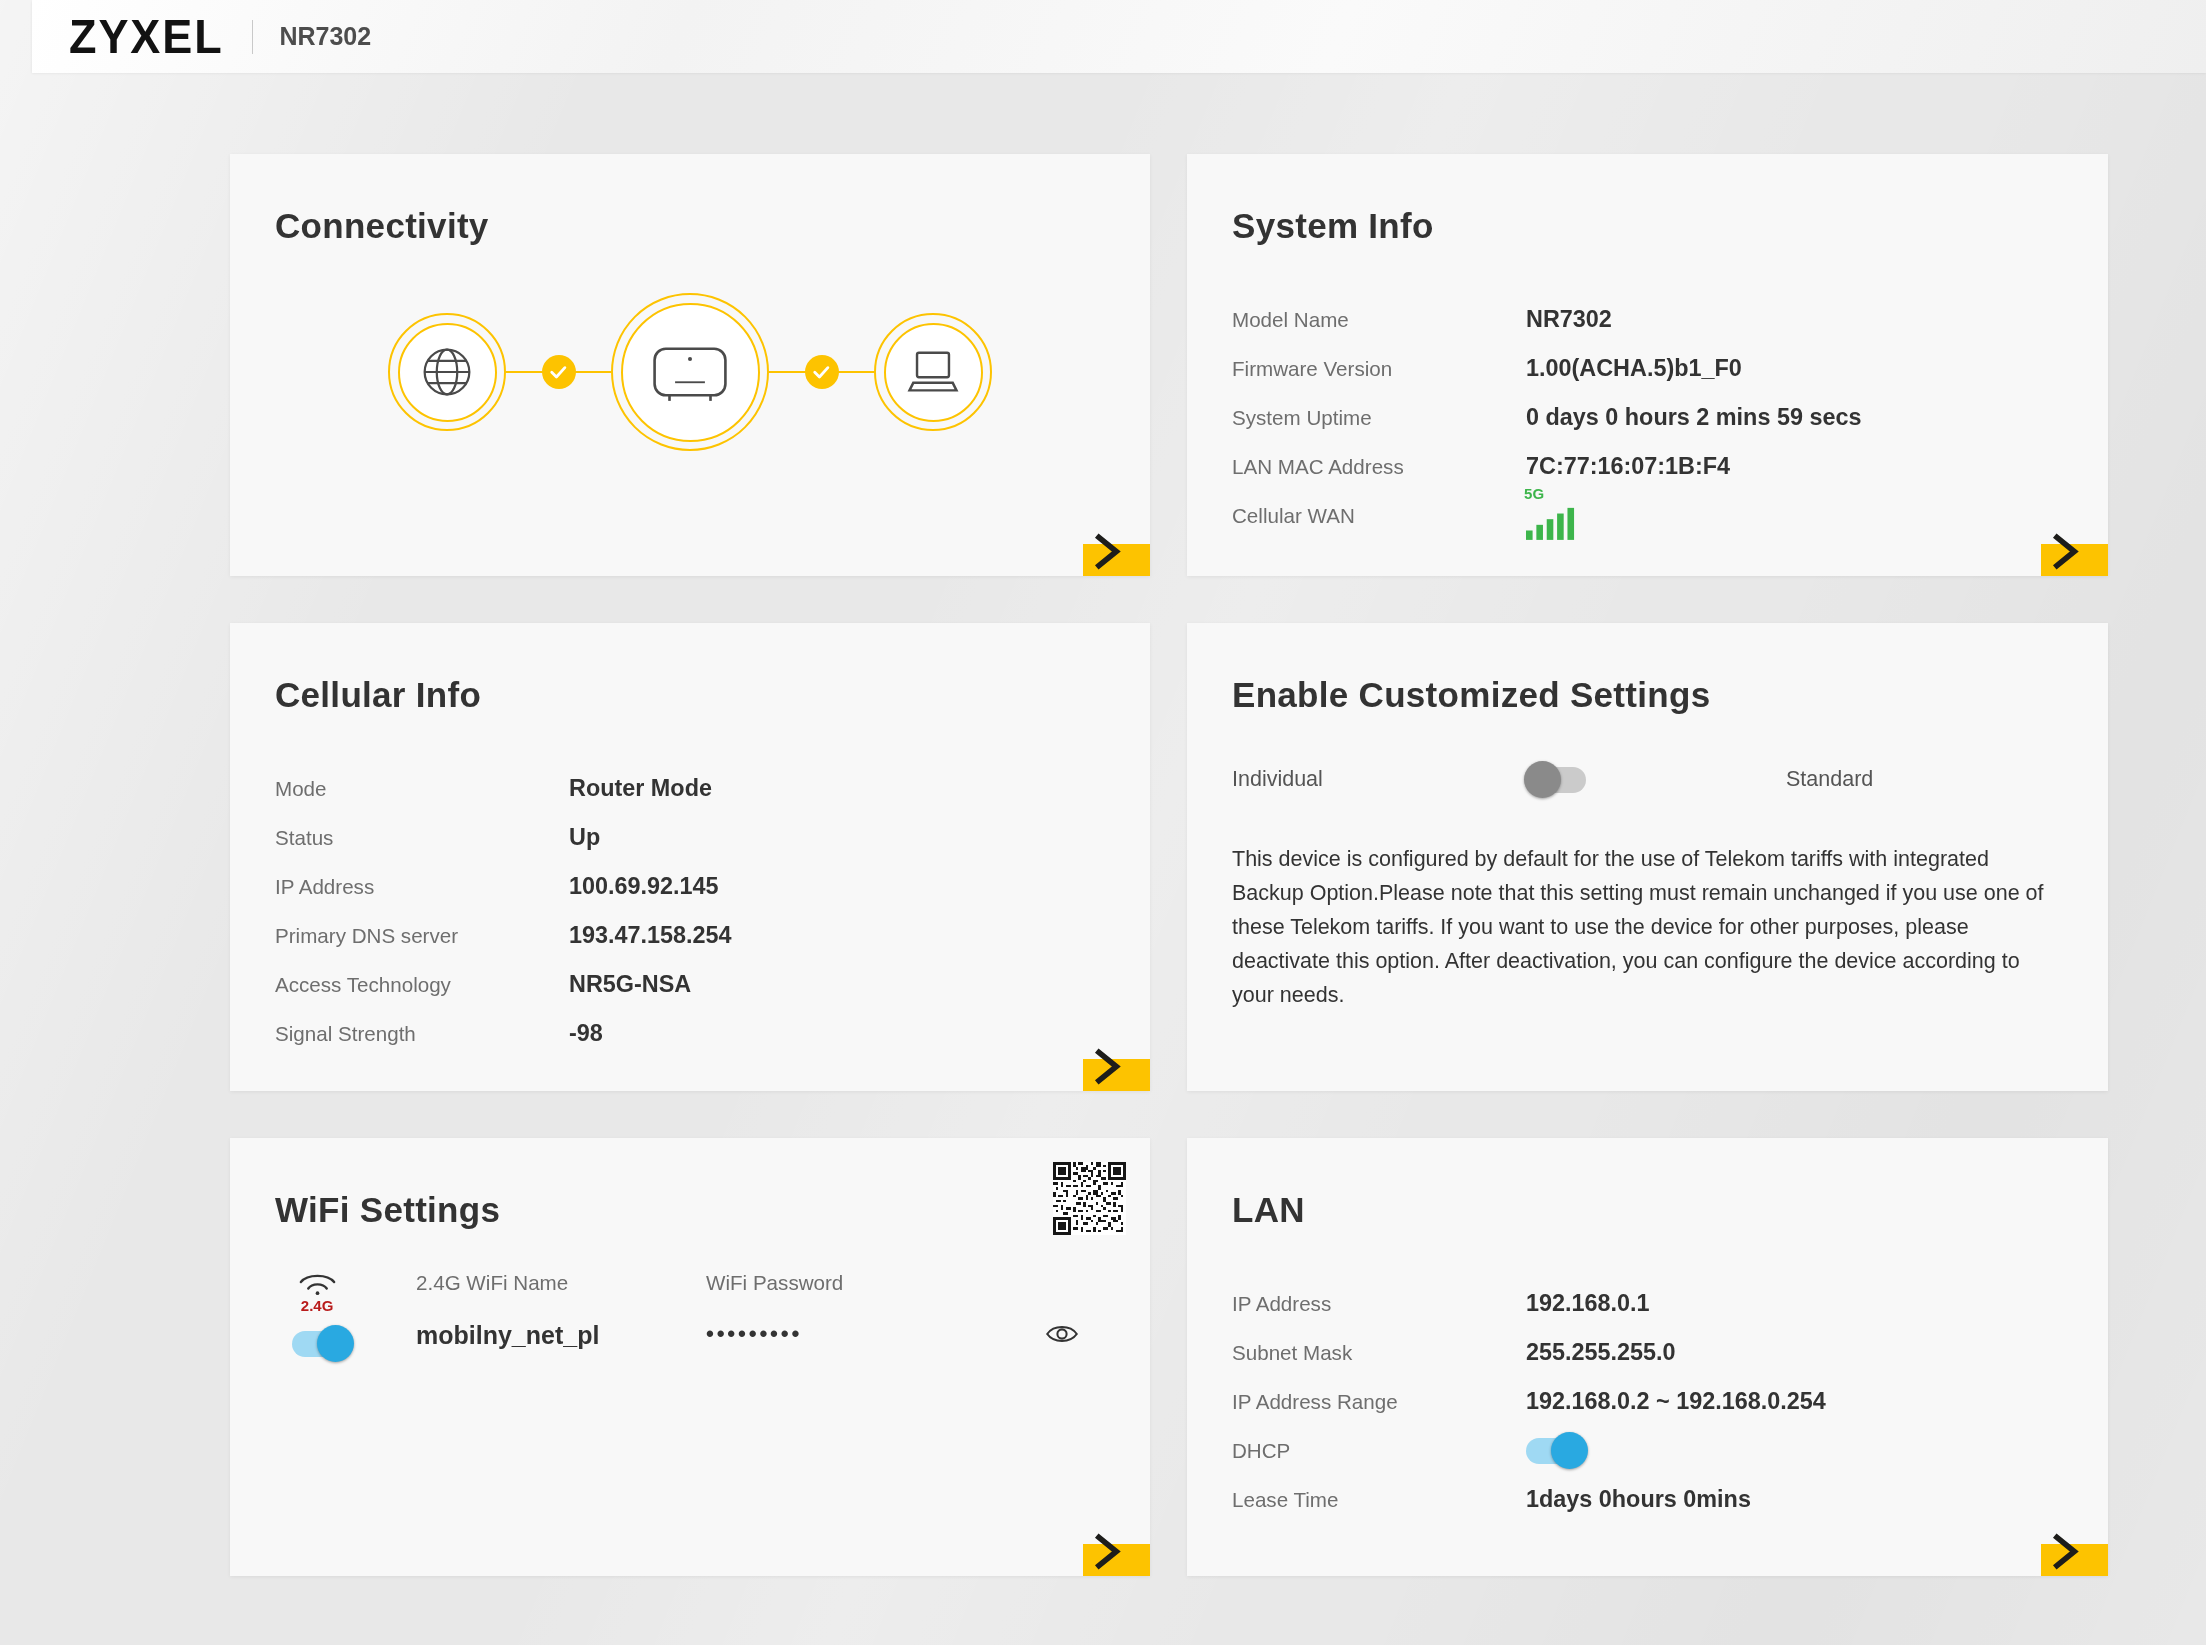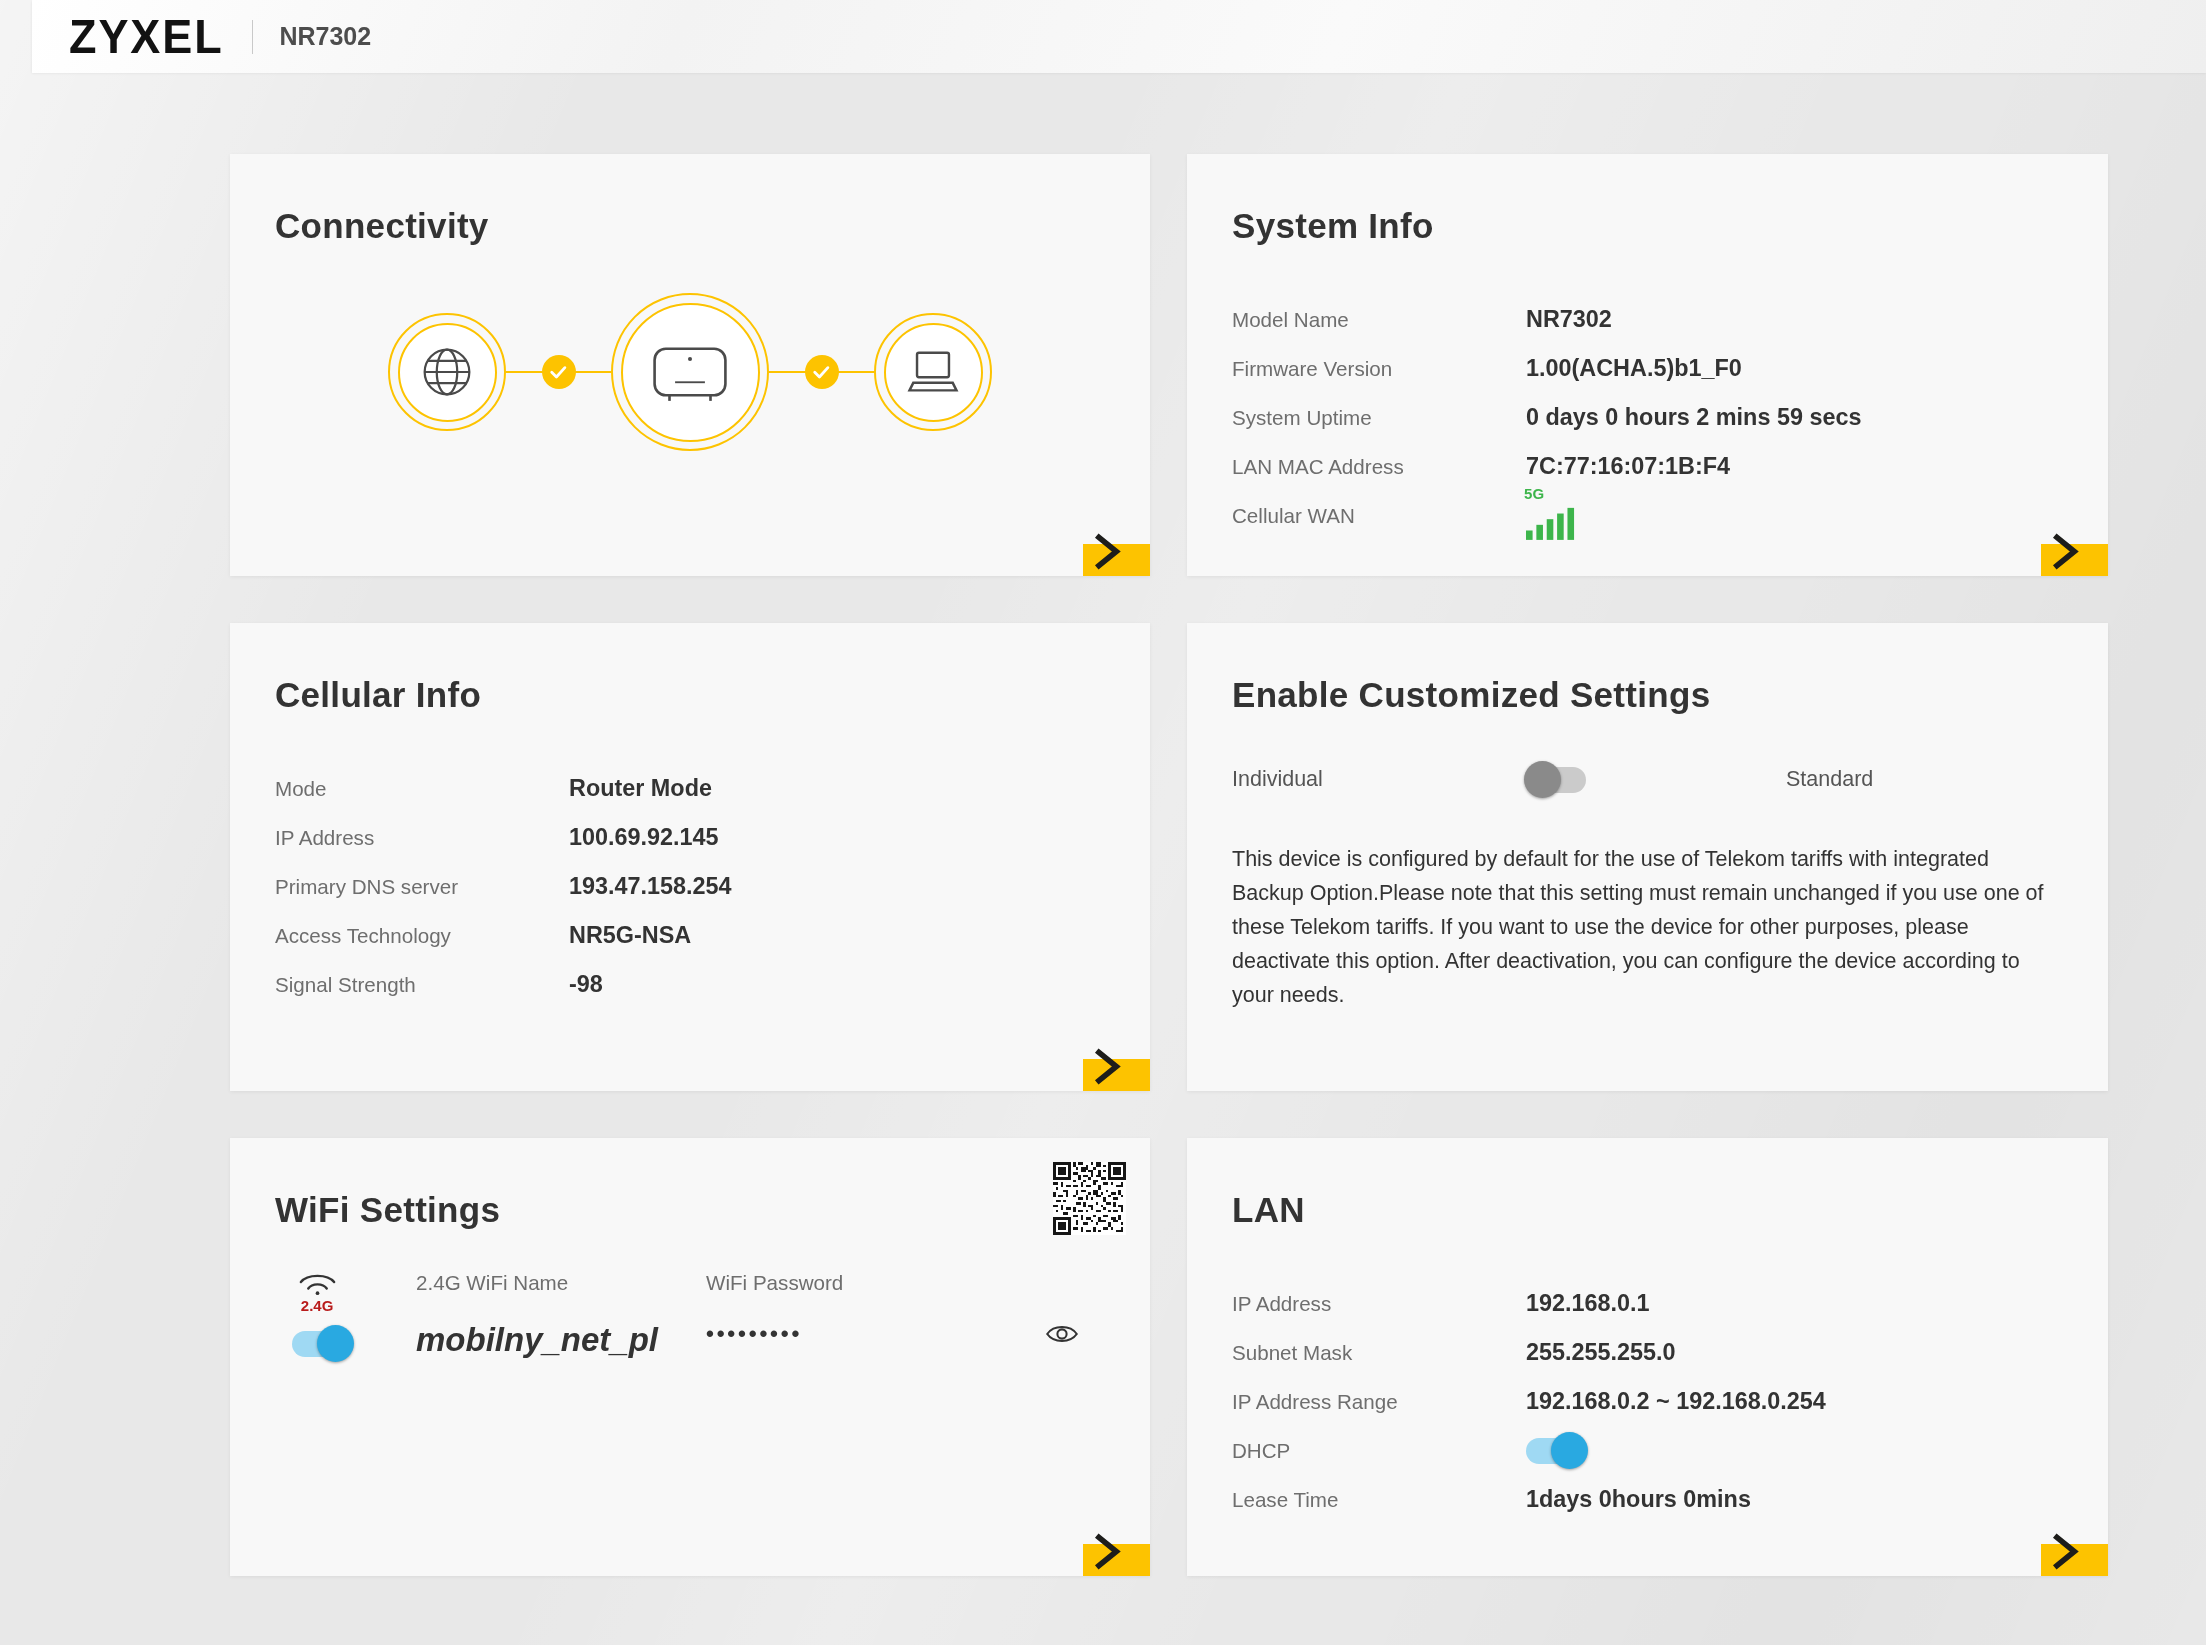--- a/index.html
+++ b/index.html
@@ -95,21 +95,21 @@
   
   .qr { position:absolute; top:24px; right:24px; width:73px; height:73px; }
   .wifi-body { display:flex; padding:41px 66px 0 60px; }
   .wifi-col1 { width:126px; flex:none; display:flex; flex-direction:column; align-items:flex-start; }
   .wifi-icon { display:flex; flex-direction:column; align-items:center; margin-left:5.6px; }
   .wifi-band { font-size:15px; font-weight:700; color:#b91c1c; margin-top:1.9px; }
   .wifi-col1 .toggle { margin-top:17px; margin-left:1.9px; }
   .wifi-col2 { width:290px; flex:none; }
   .wifi-col3 { flex:1; }
   .field-label { font-size:20.6px; color:#6e6e6e; }
-  .field-value { font-size:33px; font-weight:700; color:#333; margin-top:26px;font-style:italic; }
+  .field-value { font-size:25px; font-weight:700; color:#333; margin-top:26px; }
   .pw-row { display:flex; align-items:center; justify-content:space-between; margin-top:26px; }
   .pw-dots { font-size:22.5px; font-weight:700; letter-spacing:2.8px; color:#333; }
   .eye-btn { cursor:pointer; display:inline-flex; margin-right:3.7px; }
 
   
   .signal { position:relative; display:inline-block; padding-top:15px; }
   .signal-5g { position:absolute; top:-3.7px; left:-1.9px; font-size:15px; font-weight:700; color:#3db54b; }
 </style>
 </head>
 <body>
@@ -216,20 +216,24 @@
       </svg>
     </div>
   </section>
 
   <section class="card">
     <h2 class="card-title">Cellular Info</h2>
     <div class="rows">
       <div class="row">
         <span class="label">Mode</span>
         <span class="value">Router Mode</span>
+      </div>
+      <div class="row">
+        <span class="label">Status</span>
+        <span class="value">Up</span>
       </div>
       <div class="row">
         <span class="label">IP Address</span>
         <span class="value">100.69.92.145</span>
       </div>
       <div class="row">
         <span class="label">Primary DNS server</span>
         <span class="value">193.47.158.254</span>
       </div>
       <div class="row">

